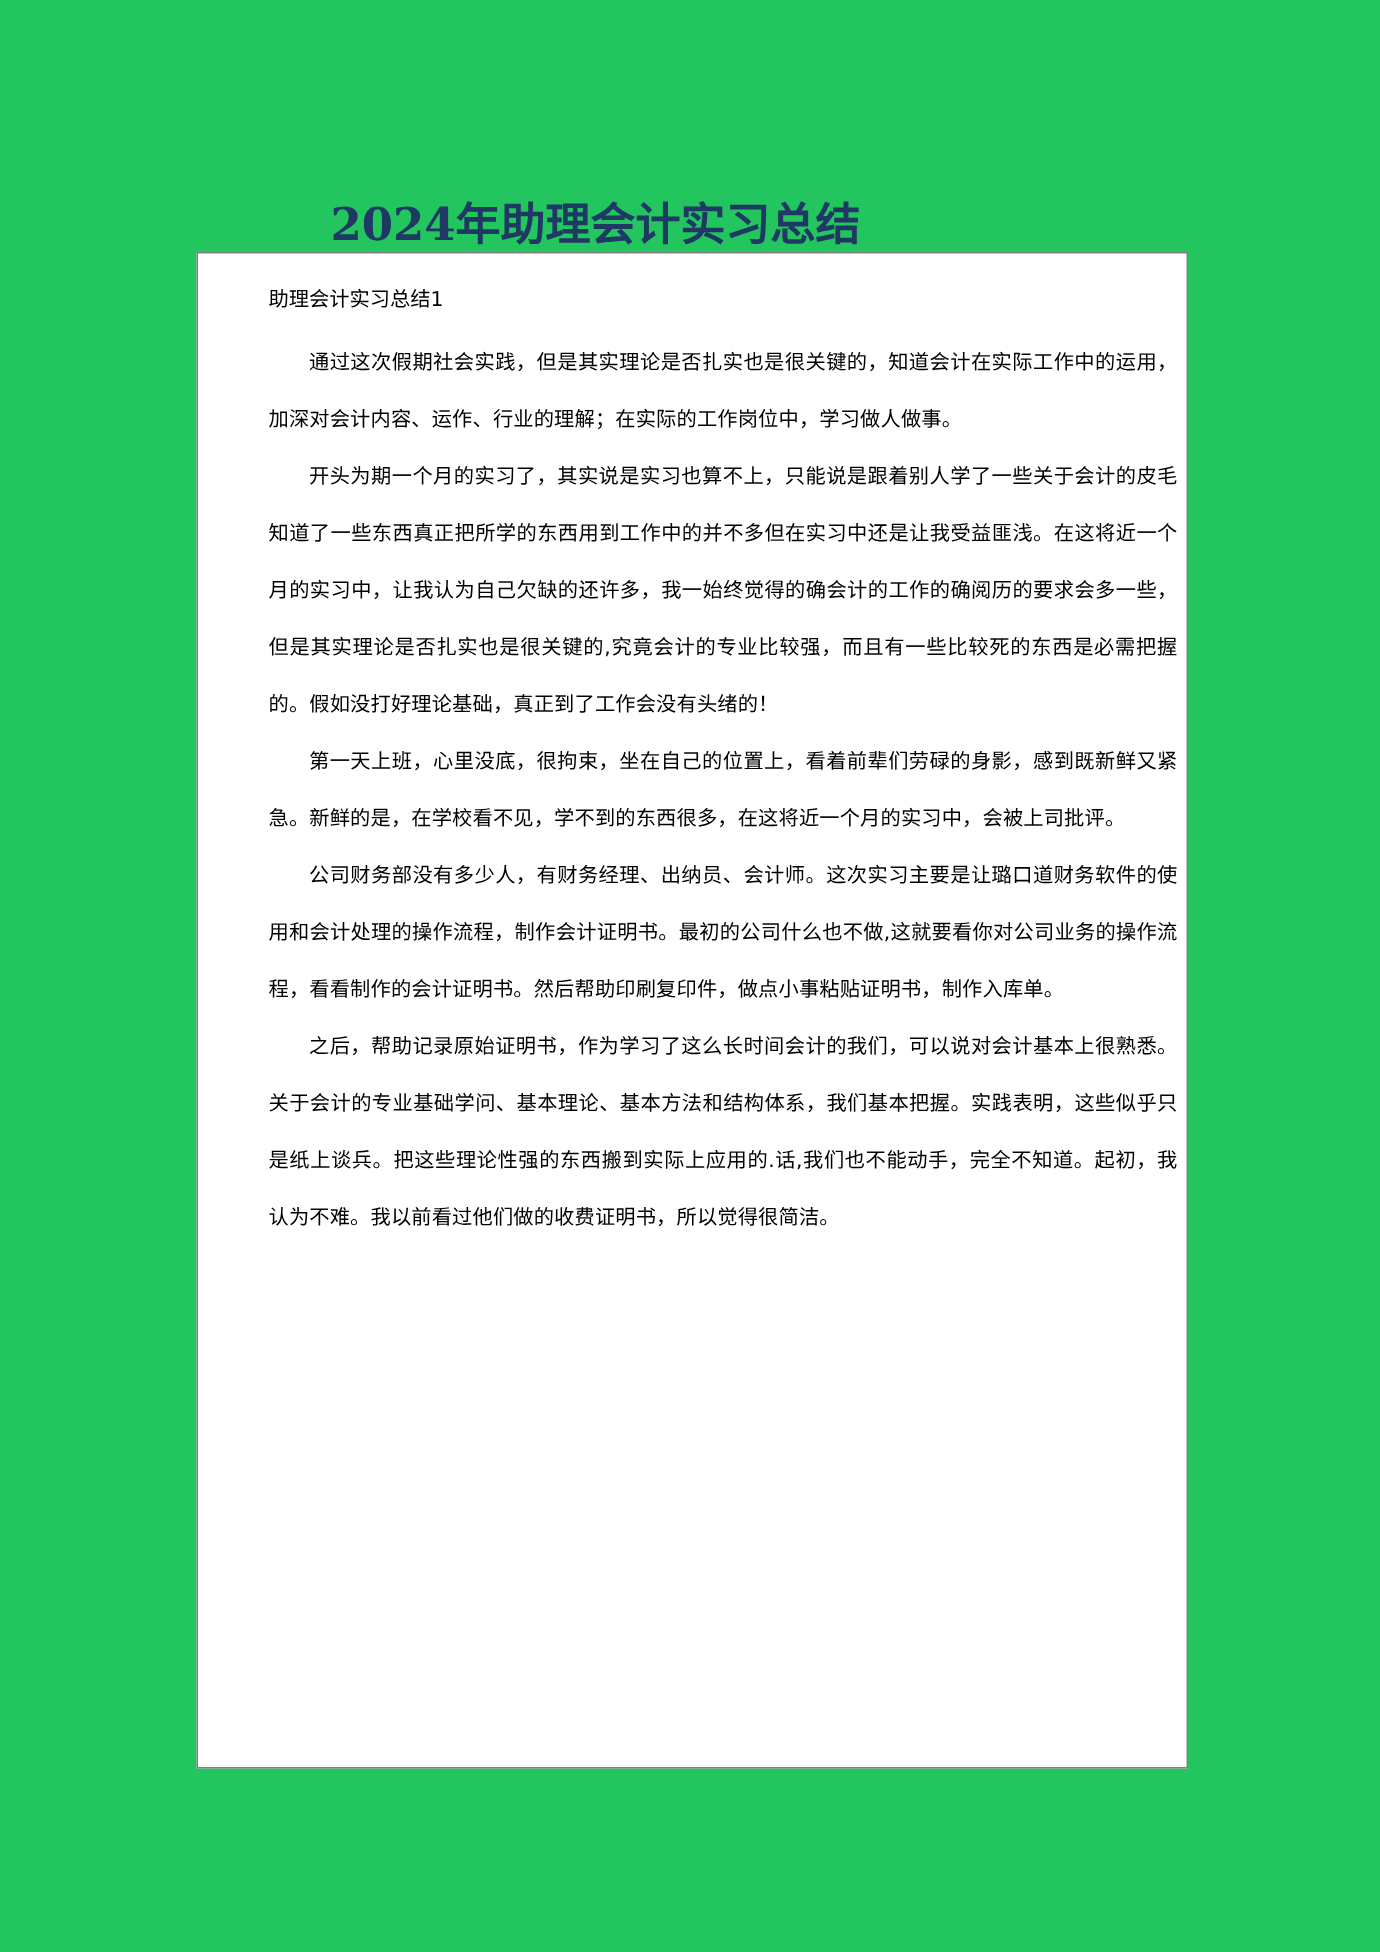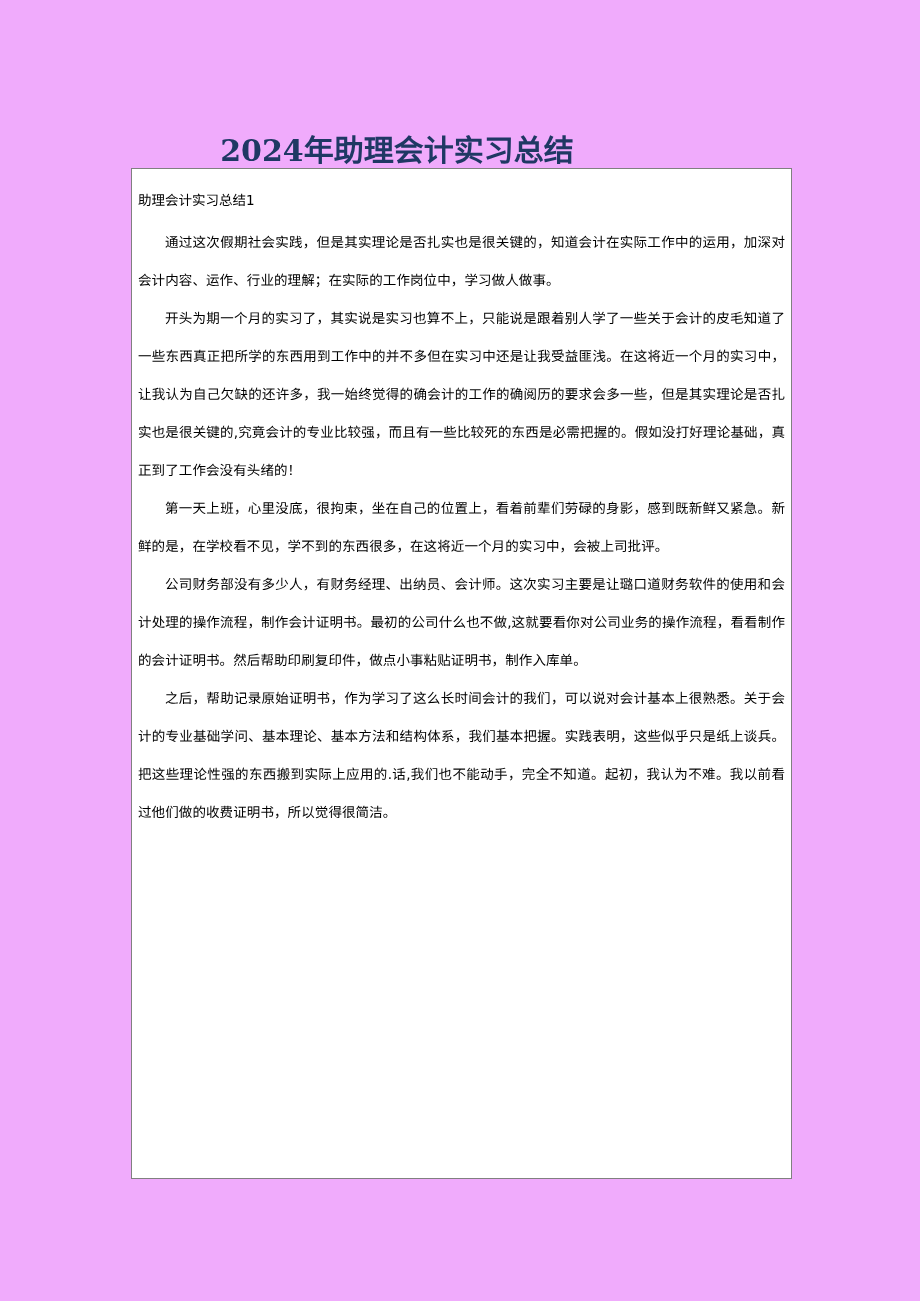--- a/index.html
+++ b/index.html
@@ -13,21 +13,21 @@
     height: 1301px;
     font-family: "DejaVu Sans", "Liberation Sans", sans-serif;
     color: #000000;
     overflow: hidden;
   }
 
   .page {
     position: relative;
     width: 920px;
     height: 1301px;
-    background: #f0abfc;
+    background: #22c55e;
     box-sizing: border-box;
     text-decoration: underline;
   }
 
   .doc-title {
     position: absolute;
     left: 0;
     top: 112px;
     width: 794px;
     text-align: center;
@@ -48,20 +48,21 @@
     height: 1011px;
     border: 1px solid #808080;
     box-sizing: border-box;
     background: #ffffff;
     overflow: hidden;
   }
 
   .content-inner {
     padding: 14px 6px 0 6px;
     box-sizing: border-box;
+    margin-left: 41px;
   }
 
   .sec-heading {
     font-size: 13.5px;
     line-height: 34px;
     color: #000000;
     text-indent: 0;
     margin: 0 0 6px 0;
     white-space: nowrap;
   }

